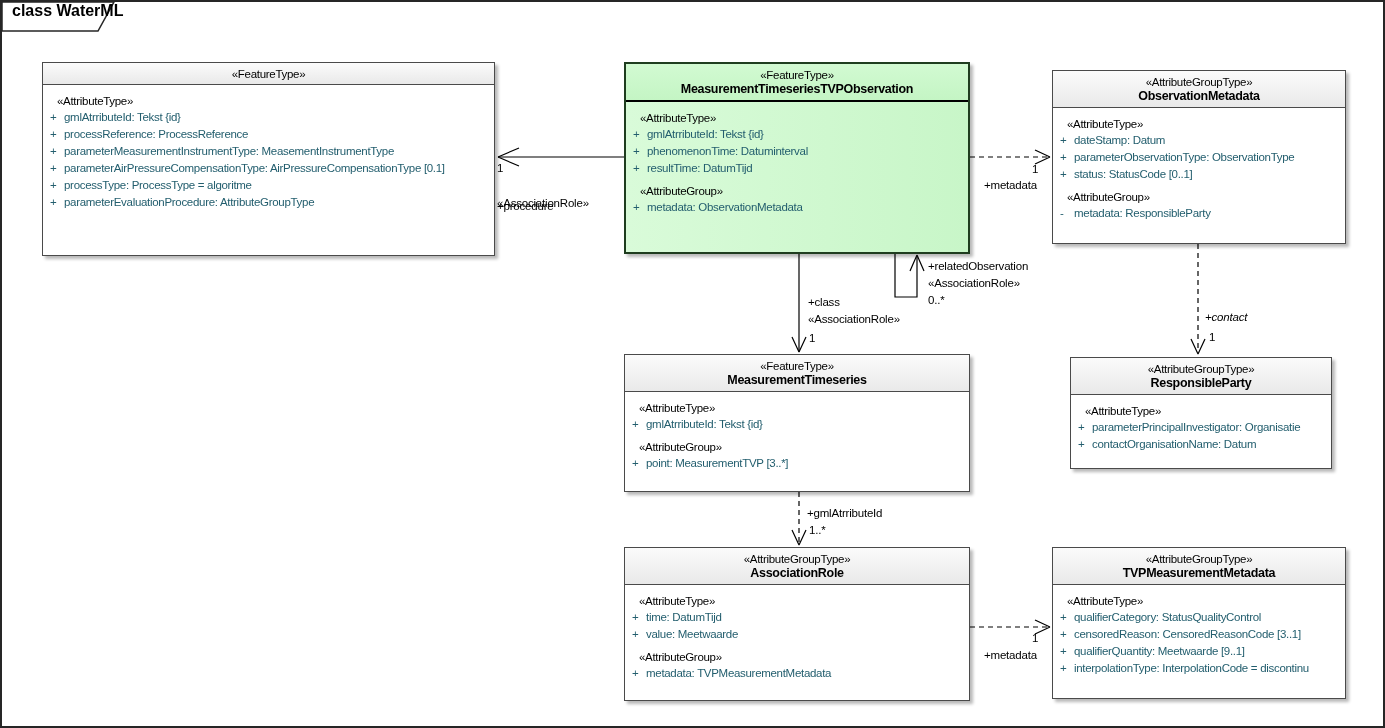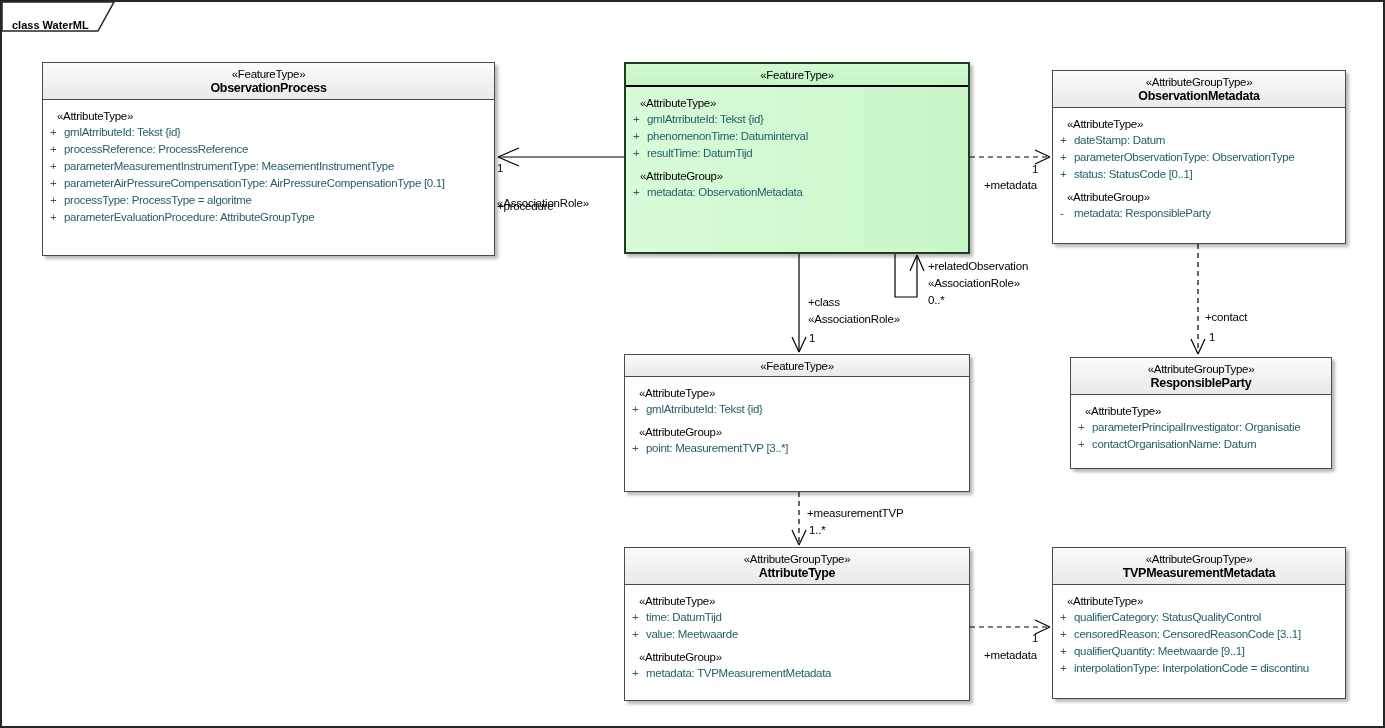--- a/index.html
+++ b/index.html
@@ -4,21 +4,21 @@
 <style>
   html,body{margin:0;padding:0;background:#fff;}
   #canvas{
     position:relative;width:1385px;height:728px;background:#ffffff;
     border:2px solid #262626;box-sizing:border-box;overflow:hidden;
     font-family:"Liberation Sans",sans-serif;color:#000;
   }
   
   .frame-tab{position:absolute;left:0;top:0;width:130px;height:34px;}
   .frame-tab .tab-label{
-    position:absolute;left:10px;top:17px;font-size:11px;font-weight:bold;color:#000;white-space:nowrap;
+    position:absolute;left:10px;top:0;font-size:16px;font-weight:bold;color:#000;white-space:nowrap;
   }
   
   .uml-class{
     position:absolute;box-sizing:border-box;background:#ffffff;
     border:1.5px solid #4a4a4a;
     box-shadow:3px 3px 3px rgba(0,0,0,0.28);
     font-size:11.5px;letter-spacing:-0.3px;
   }
   .cls-header{
     border-bottom:1.5px solid #4a4a4a;
@@ -106,33 +106,32 @@
   <div class="edge-label" style="left:982px;top:177px;">+metadata</div>
 
   <div class="edge-label" style="left:806px;top:294px;">+class</div>
   <div class="edge-label" style="left:806px;top:311px;">«AssociationRole»</div>
   <div class="edge-label" style="left:807px;top:330px;">1</div>
 
   <div class="edge-label" style="left:926px;top:258px;">+relatedObservation</div>
   <div class="edge-label" style="left:926px;top:275px;">«AssociationRole»</div>
   <div class="edge-label" style="left:926px;top:292px;">0..*</div>
 
-  <div class="edge-label" style="left:1203px;top:309px;">+contact</div>
+  <div class="edge-label" style="left:1203px;top:309px;font-style:italic;">+contact</div>
   <div class="edge-label" style="left:1207px;top:329px;">1</div>
 
-  <div class="edge-label" style="left:805px;top:505px;">+measurementTVP</div>
+  <div class="edge-label" style="left:805px;top:505px;">+gmlAtrributeId</div>
   <div class="edge-label" style="left:807px;top:522px;">1..*</div>
 
   <div class="edge-label" style="left:1030px;top:630px;">1</div>
   <div class="edge-label" style="left:982px;top:647px;">+metadata</div>
 
   <div class="uml-class" style="left:40px;top:60px;width:453px;height:194px;">
     <div class="cls-header">
       <div class="stereo">«FeatureType»</div>
-      <div class="cname">ObservationProcess</div>
     </div>
     <div class="cls-body">
       <div class="sec-h">«AttributeType»</div>
       <div class="attr-row">
           <span class="vis">+</span>
           <span class="atext">gmlAtrributeId: Tekst {id}</span>
         </div>
       <div class="attr-row">
           <span class="vis">+</span>
           <span class="atext">processReference: ProcessReference</span>
@@ -152,20 +151,21 @@
       <div class="attr-row">
           <span class="vis">+</span>
           <span class="atext">parameterEvaluationProcedure: AttributeGroupType</span>
         </div>
     </div>
   </div>
 
   <div class="uml-class green" style="left:622px;top:60px;width:346px;height:192px;">
     <div class="cls-header">
       <div class="stereo">«FeatureType»</div>
+      <div class="cname">MeasurementTimeseriesTVPObservation</div>
     </div>
     <div class="cls-body">
       <div class="sec-h">«AttributeType»</div>
       <div class="attr-row">
           <span class="vis">+</span>
           <span class="atext">gmlAtrributeId: Tekst {id}</span>
         </div>
       <div class="attr-row">
           <span class="vis">+</span>
           <span class="atext">phenomenonTime: Datuminterval</span>
@@ -205,20 +205,21 @@
       <div class="attr-row">
           <span class="vis">-</span>
           <span class="atext">metadata: ResponsibleParty</span>
         </div>
     </div>
   </div>
 
   <div class="uml-class" style="left:622px;top:352px;width:346px;height:138px;">
     <div class="cls-header">
       <div class="stereo">«FeatureType»</div>
+      <div class="cname">MeasurementTimeseries</div>
     </div>
     <div class="cls-body">
       <div class="sec-h">«AttributeType»</div>
       <div class="attr-row">
           <span class="vis">+</span>
           <span class="atext">gmlAtrributeId: Tekst {id}</span>
         </div>
       <div class="sec-h">«AttributeGroup»</div>
       <div class="attr-row">
           <span class="vis">+</span>
@@ -241,21 +242,21 @@
       <div class="attr-row">
           <span class="vis">+</span>
           <span class="atext">contactOrganisationName: Datum</span>
         </div>
     </div>
   </div>
 
   <div class="uml-class" style="left:622px;top:545px;width:346px;height:154px;">
     <div class="cls-header">
       <div class="stereo">«AttributeGroupType»</div>
-      <div class="cname">AttributeType</div>
+      <div class="cname">AssociationRole</div>
     </div>
     <div class="cls-body">
       <div class="sec-h">«AttributeType»</div>
       <div class="attr-row">
           <span class="vis">+</span>
           <span class="atext">time: DatumTijd</span>
         </div>
       <div class="attr-row">
           <span class="vis">+</span>
           <span class="atext">value: Meetwaarde</span>

